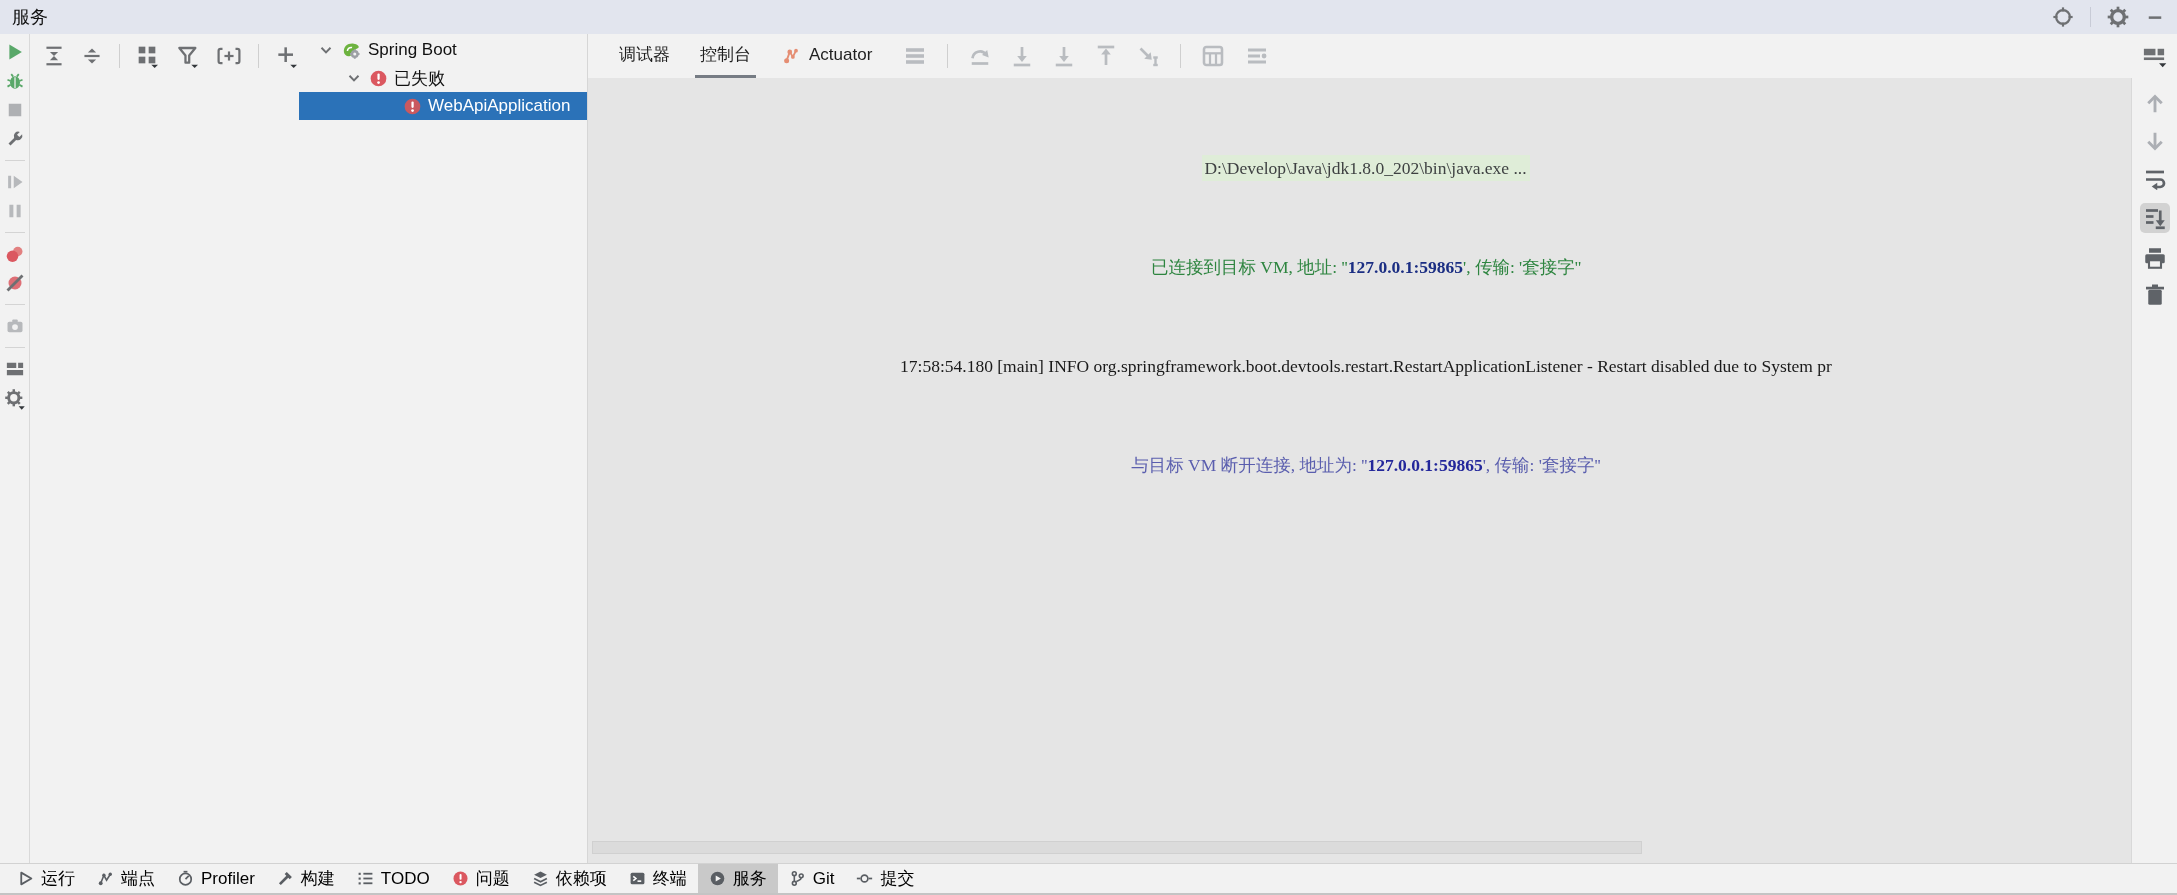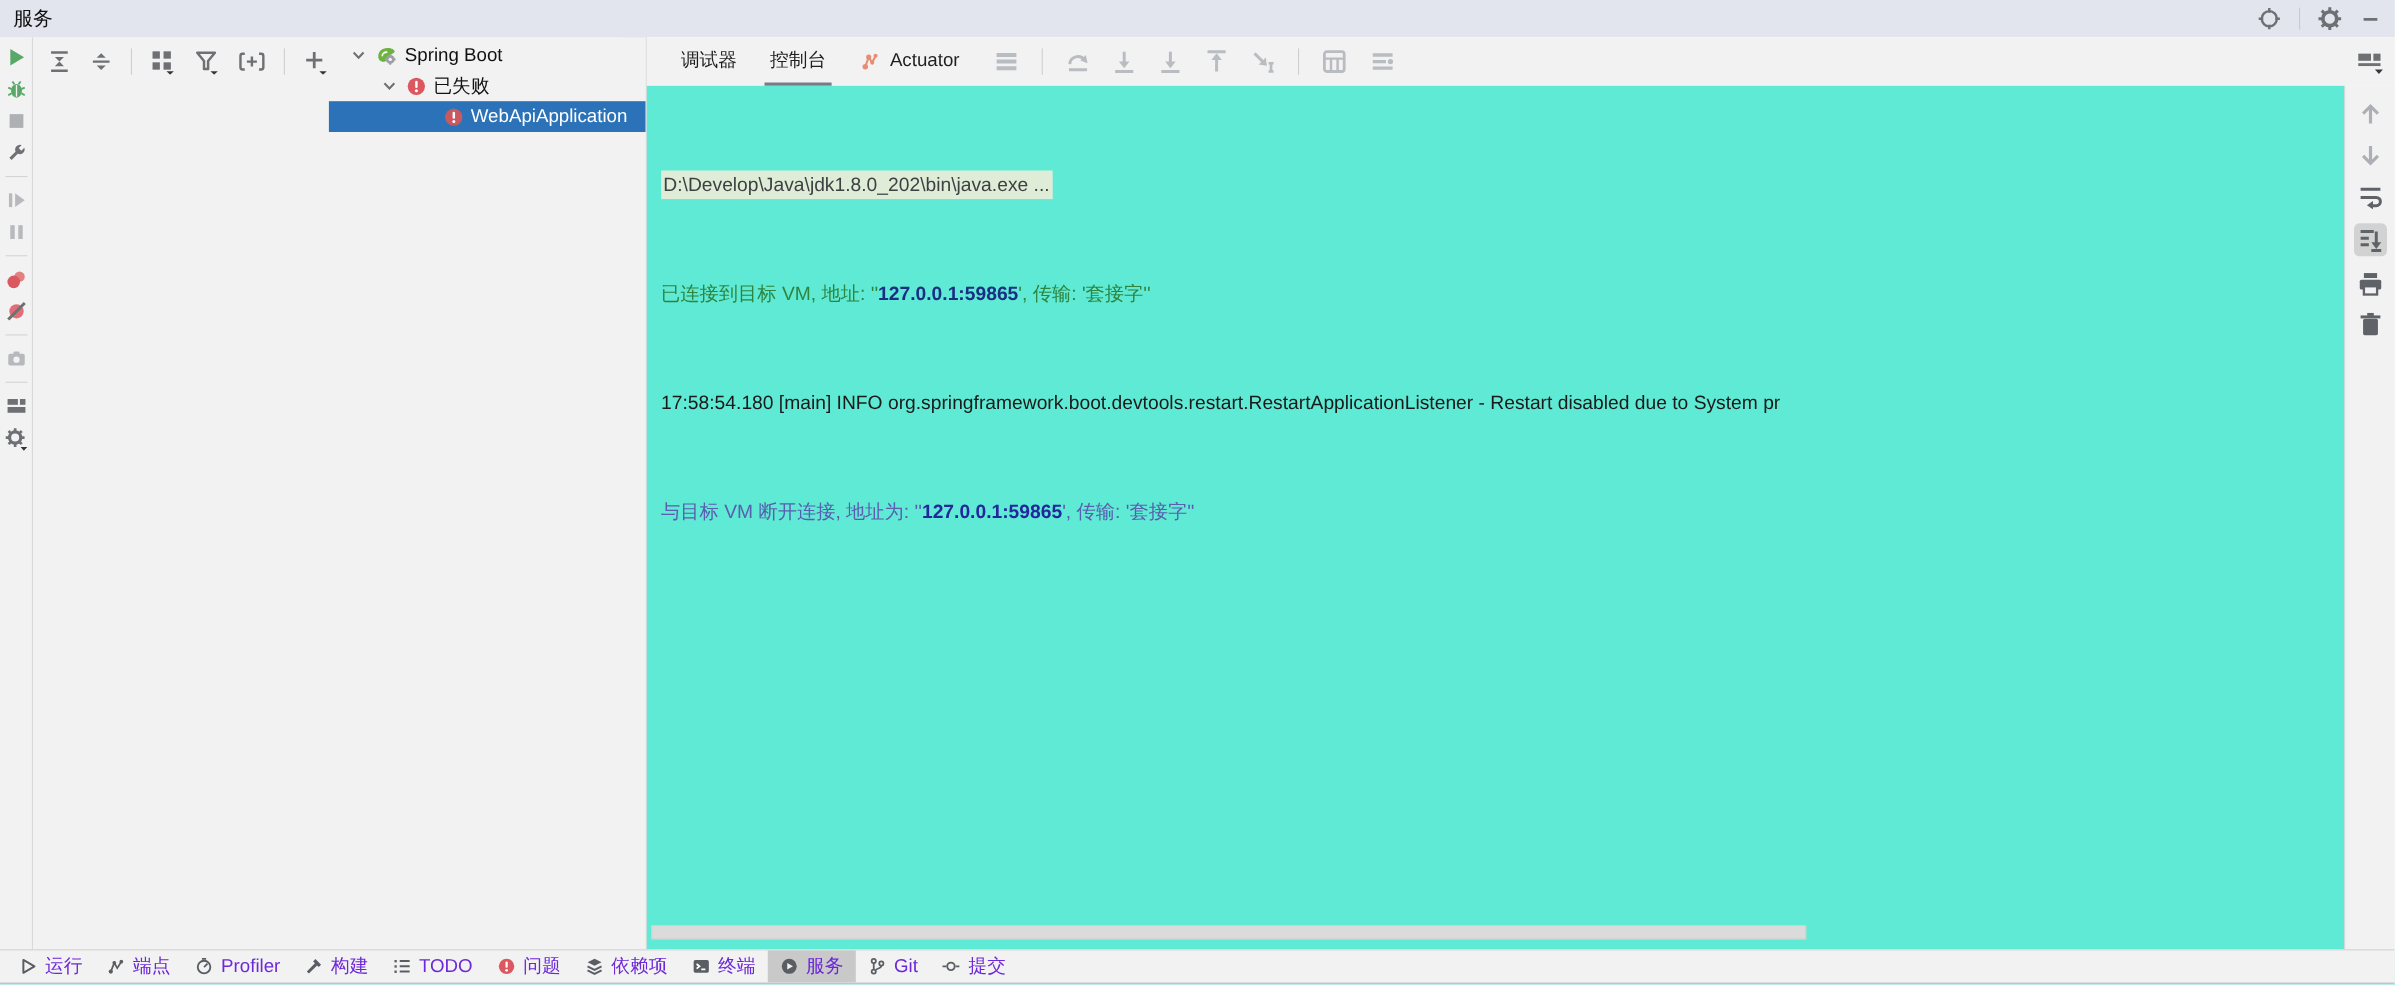--- a/index.html
+++ b/index.html
@@ -31,38 +31,38 @@
 
   .right-panel { flex:1; background:#fff; border-left:1px solid #D6D6D6; display:flex; flex-direction:column; min-width:0;margin-left:22px; }
   .console-toolbar { height:44px; background:#F2F2F2; display:flex; align-items:center; padding:0 10px 0 26px; gap:20px; flex-shrink:0; }
   .tab { height:44px; display:flex; align-items:center; gap:8px; padding:0 5px; border-bottom:3px solid transparent; color:#1f1f1f; }
   .tab.active { border-bottom-color:#767C84; }
   .tool-group { display:flex; align-items:center; gap:18px; }
   .console-toolbar .vsep { width:1px; height:24px; background:#CFCFCF; }
   .spacer { flex:1; }
 
   .content-row { flex:1; display:flex; min-height:0; }
-  .console { flex:1; position:relative; background:#5eead4; overflow:hidden; padding:8px 0 0 13px;
-             font-family:Liberation Sans, sans-serif; font-size:17.5px; line-height:33px; white-space:pre; }
+  .console { flex:1; position:relative; background:#e5e5e5; overflow:hidden; padding:8px 0 0 13px;
+             font-family:Liberation Serif, serif; font-size:17.5px; line-height:33px; white-space:pre;text-align:center; }
   .cline { height:33px; }
   .cmd-hl { background:#DFEDD8; color:#3E4142; padding:3px 3px 3px 2px; }
   .t-green { color:#2E8540; }
   .t-navy  { color:#1B2E83; font-weight:bold; }
   .t-slate { color:#5A5EAE; }
   .t-slate-ip { color:#23279B; font-weight:bold; }
   .t-black { color:#1a1a1a; }
   .t-exit  { color:#2B2FA8; }
   .hscroll-thumb { position:absolute; left:4px; bottom:9px; width:1050px; height:13px; background:#DBDBDB; border:1px solid #D0D0D0; }
 
   .right-strip { width:46px; background:#F2F2F2; border-left:1px solid #D9D9D9; display:flex; flex-direction:column; align-items:center; padding-top:14px; gap:13px; flex-shrink:0; }
   .tb-active { background:#D2D2D2; border-radius:5px; padding:3px; }
 
   
   .statusbar { position:absolute; left:0; right:0; bottom:0; height:30px; background:#F2F2F2; border-top:1px solid #D2D2D2; display:flex; align-items:stretch; padding-left:6px; }
-  .sb-item { display:flex; align-items:center; gap:7px; padding:0 11px; color:#6d28d9; }
+  .sb-item { display:flex; align-items:center; gap:7px; padding:0 11px; color:#000000; }
   .sb-item.active { background:#C9C9C9; }
 
   .ic { display:inline-flex; align-items:center; justify-content:center; flex-shrink:0; }
   svg { display:block; }
 </style>
 </head>
 <body>
 
 <div class="app">
 

